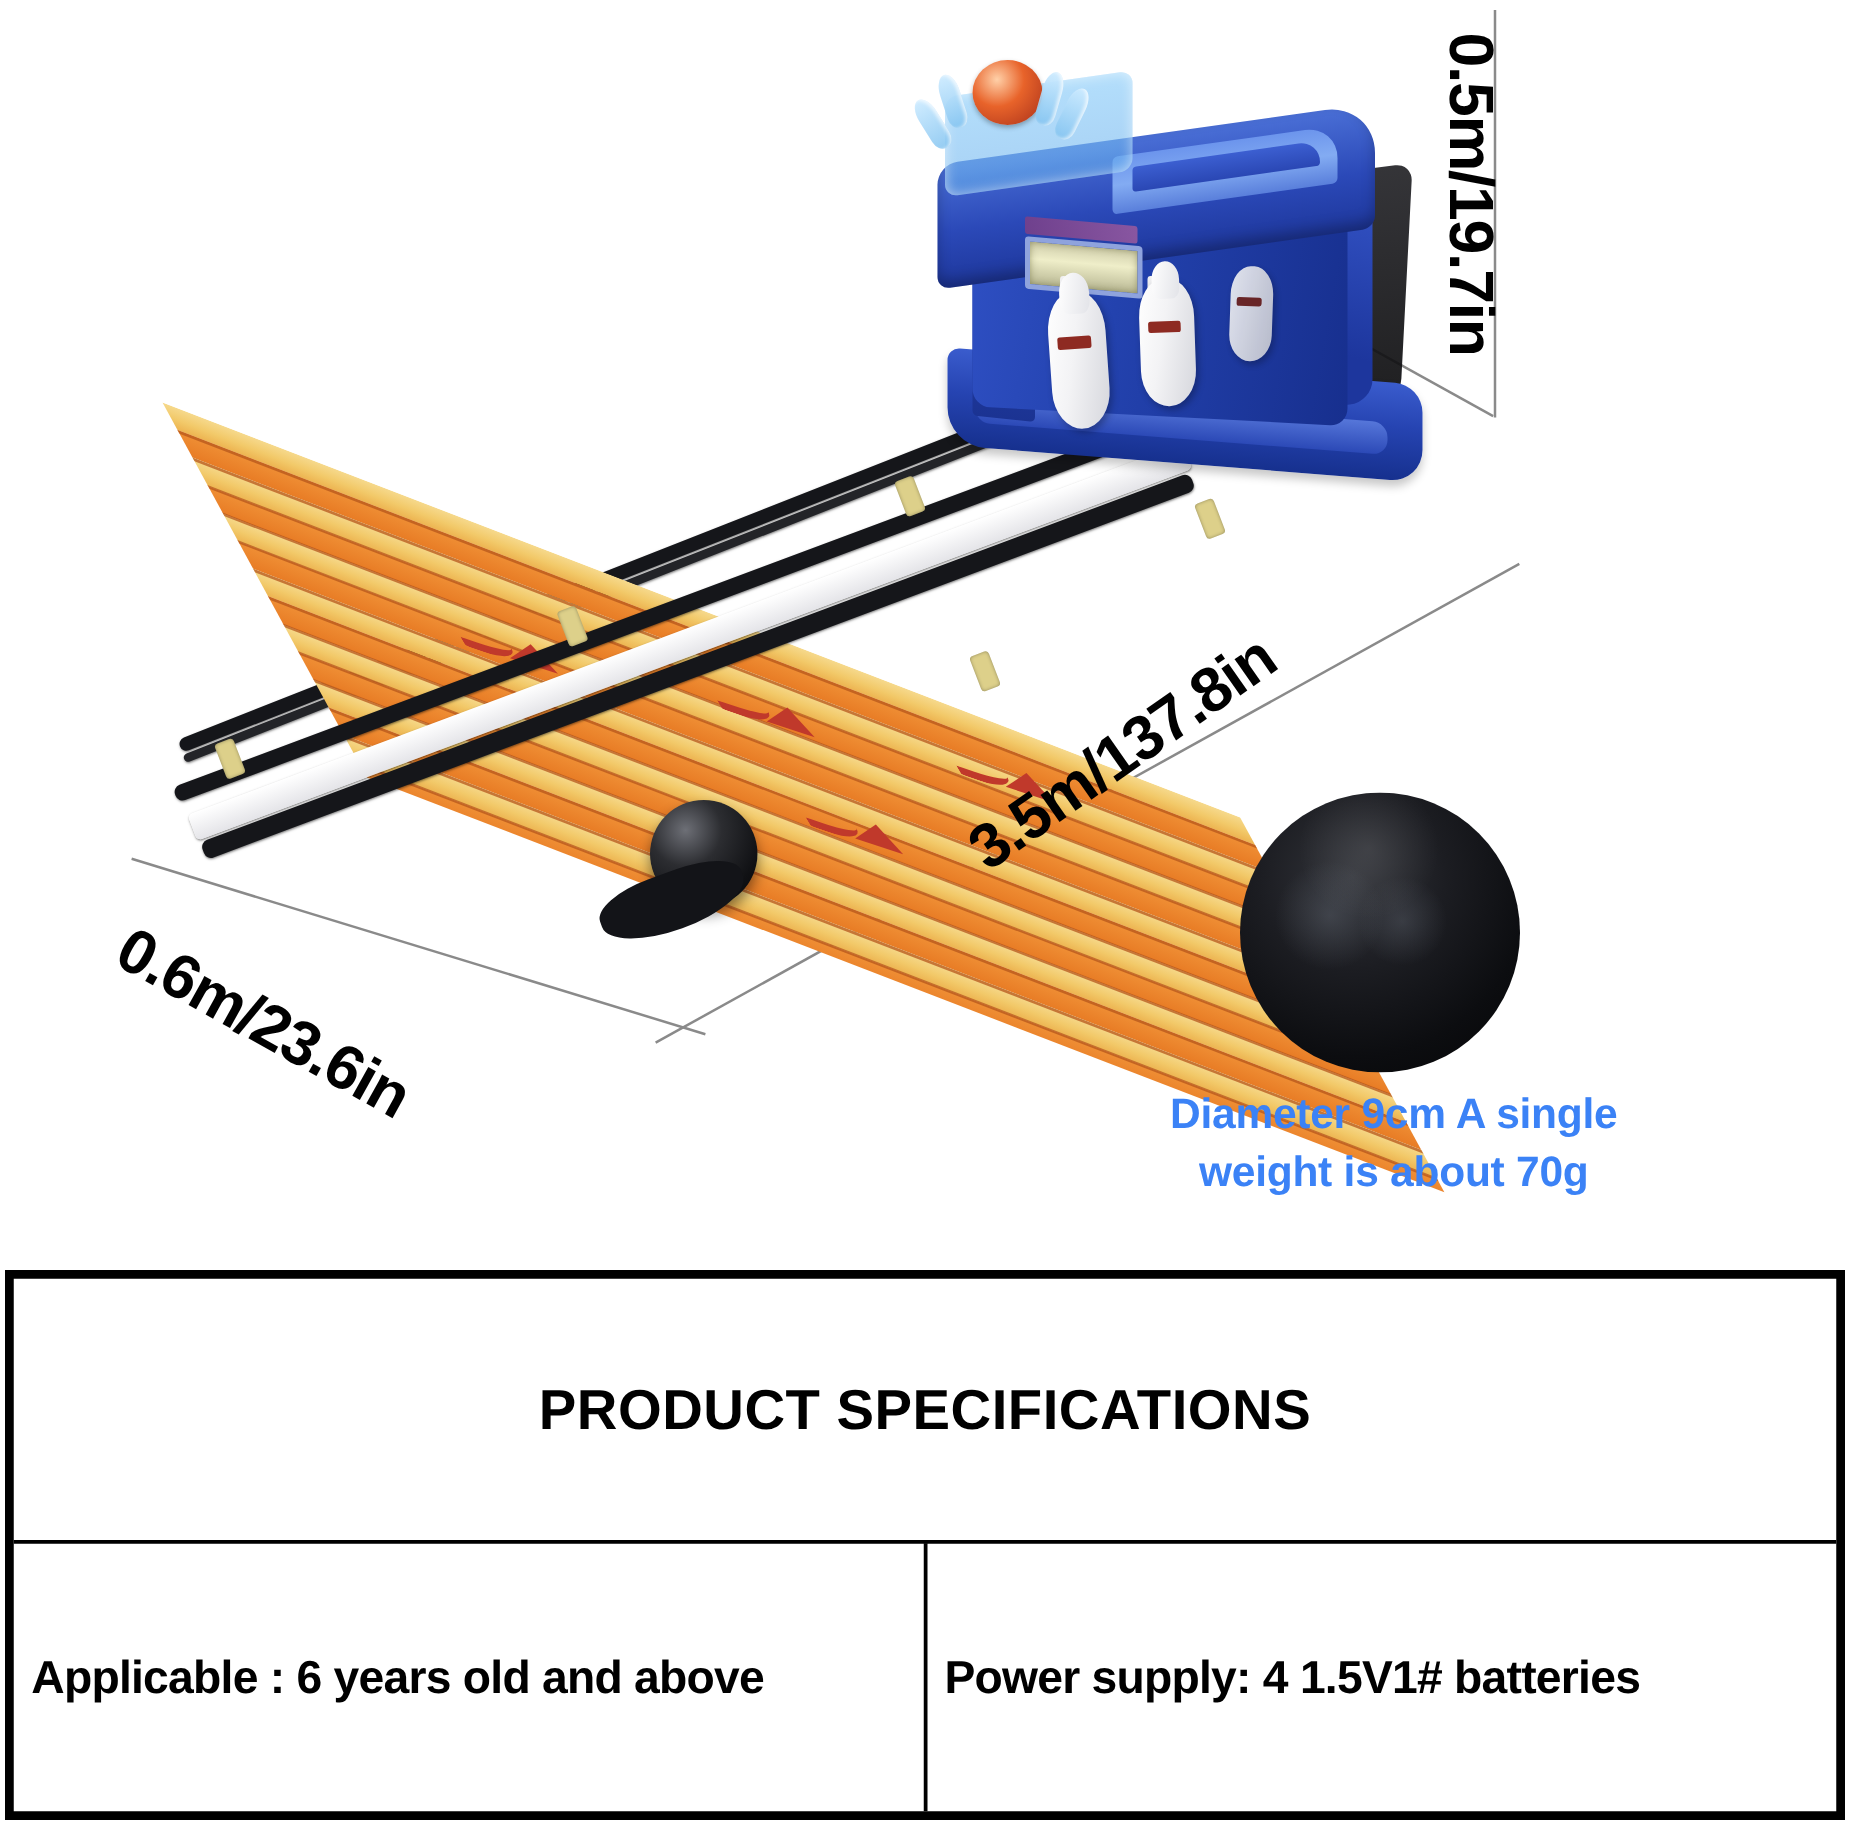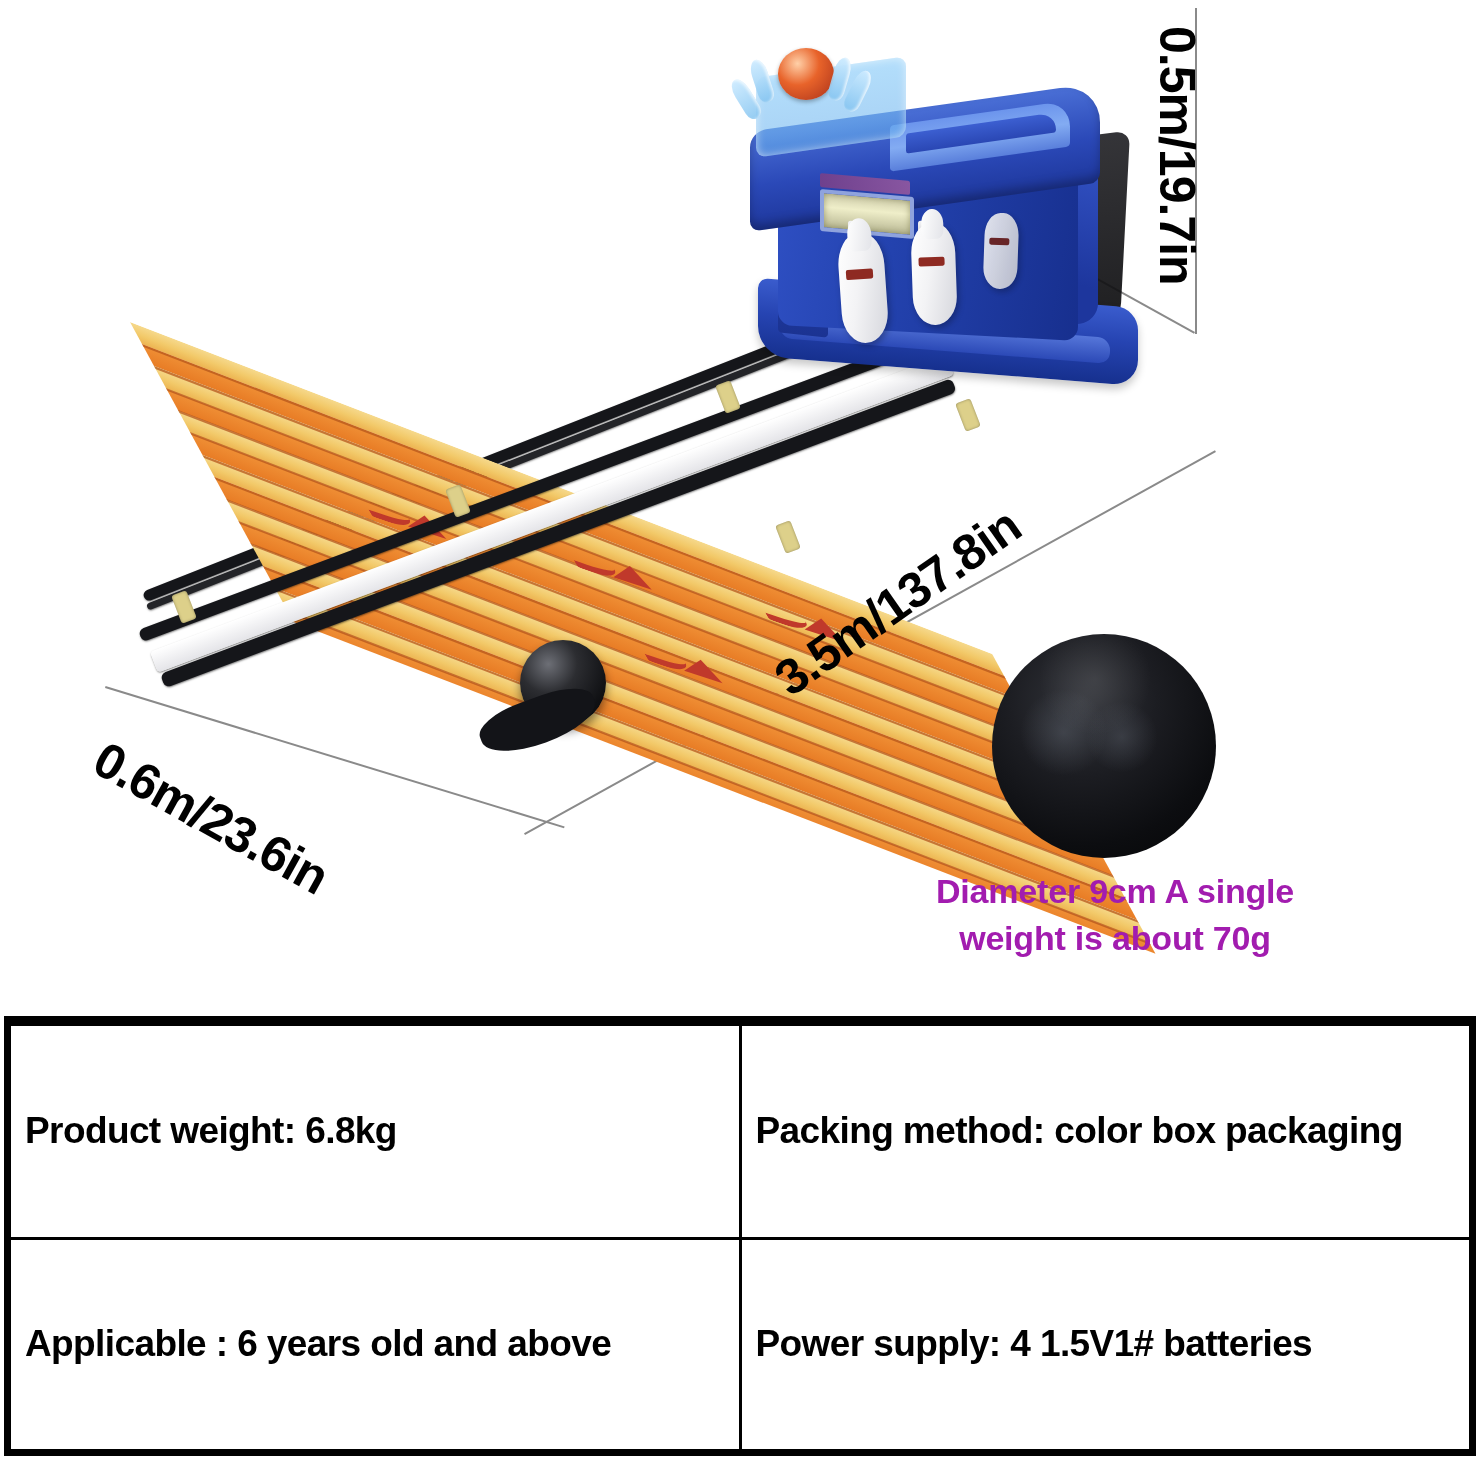--- a/index.html
+++ b/index.html
@@ -252,21 +252,21 @@
   }
   #ball-caption {
     position: absolute;
     left: 880px;
     top: 868px;
     width: 470px;
     text-align: center;
     font-size: 34px;
     font-weight: bold;
     line-height: 1.38;
-    color: #a21caf;
+    color: #3b82f6;
     letter-spacing: -0.2px;
   }
 
   
   .dim-label {
     position: absolute;
     font-weight: bold;
     color: #000000;
     white-space: nowrap;
     letter-spacing: -1px;
@@ -456,23 +456,22 @@
   <div id="ball-caption">Diameter 9cm A single weight is about 70g</div>
 
   <div id="dim-height" class="dim-label">0.5m/19.7in</div>
   <div id="dim-length" class="dim-label">3.5m/137.8in</div>
   <div id="dim-width" class="dim-label">0.6m/23.6in</div>
 </div>
 
 <div id="spec-table">
   <table>
     <tbody>
-      <tr class="data-row">
-        <td class="col-left">Product weight: 6.8kg</td>
-        <td class="col-right">Packing method: color box packaging</td>
+      <tr>
+        <td class="title-cell" colspan="2">PRODUCT SPECIFICATIONS</td>
       </tr>
       <tr class="data-row">
         <td class="col-left">Applicable : 6 years old and above</td>
         <td class="col-right">Power supply: 4 1.5V1# batteries</td>
       </tr>
     </tbody>
   </table>
 </div>
 
 </body></html>

